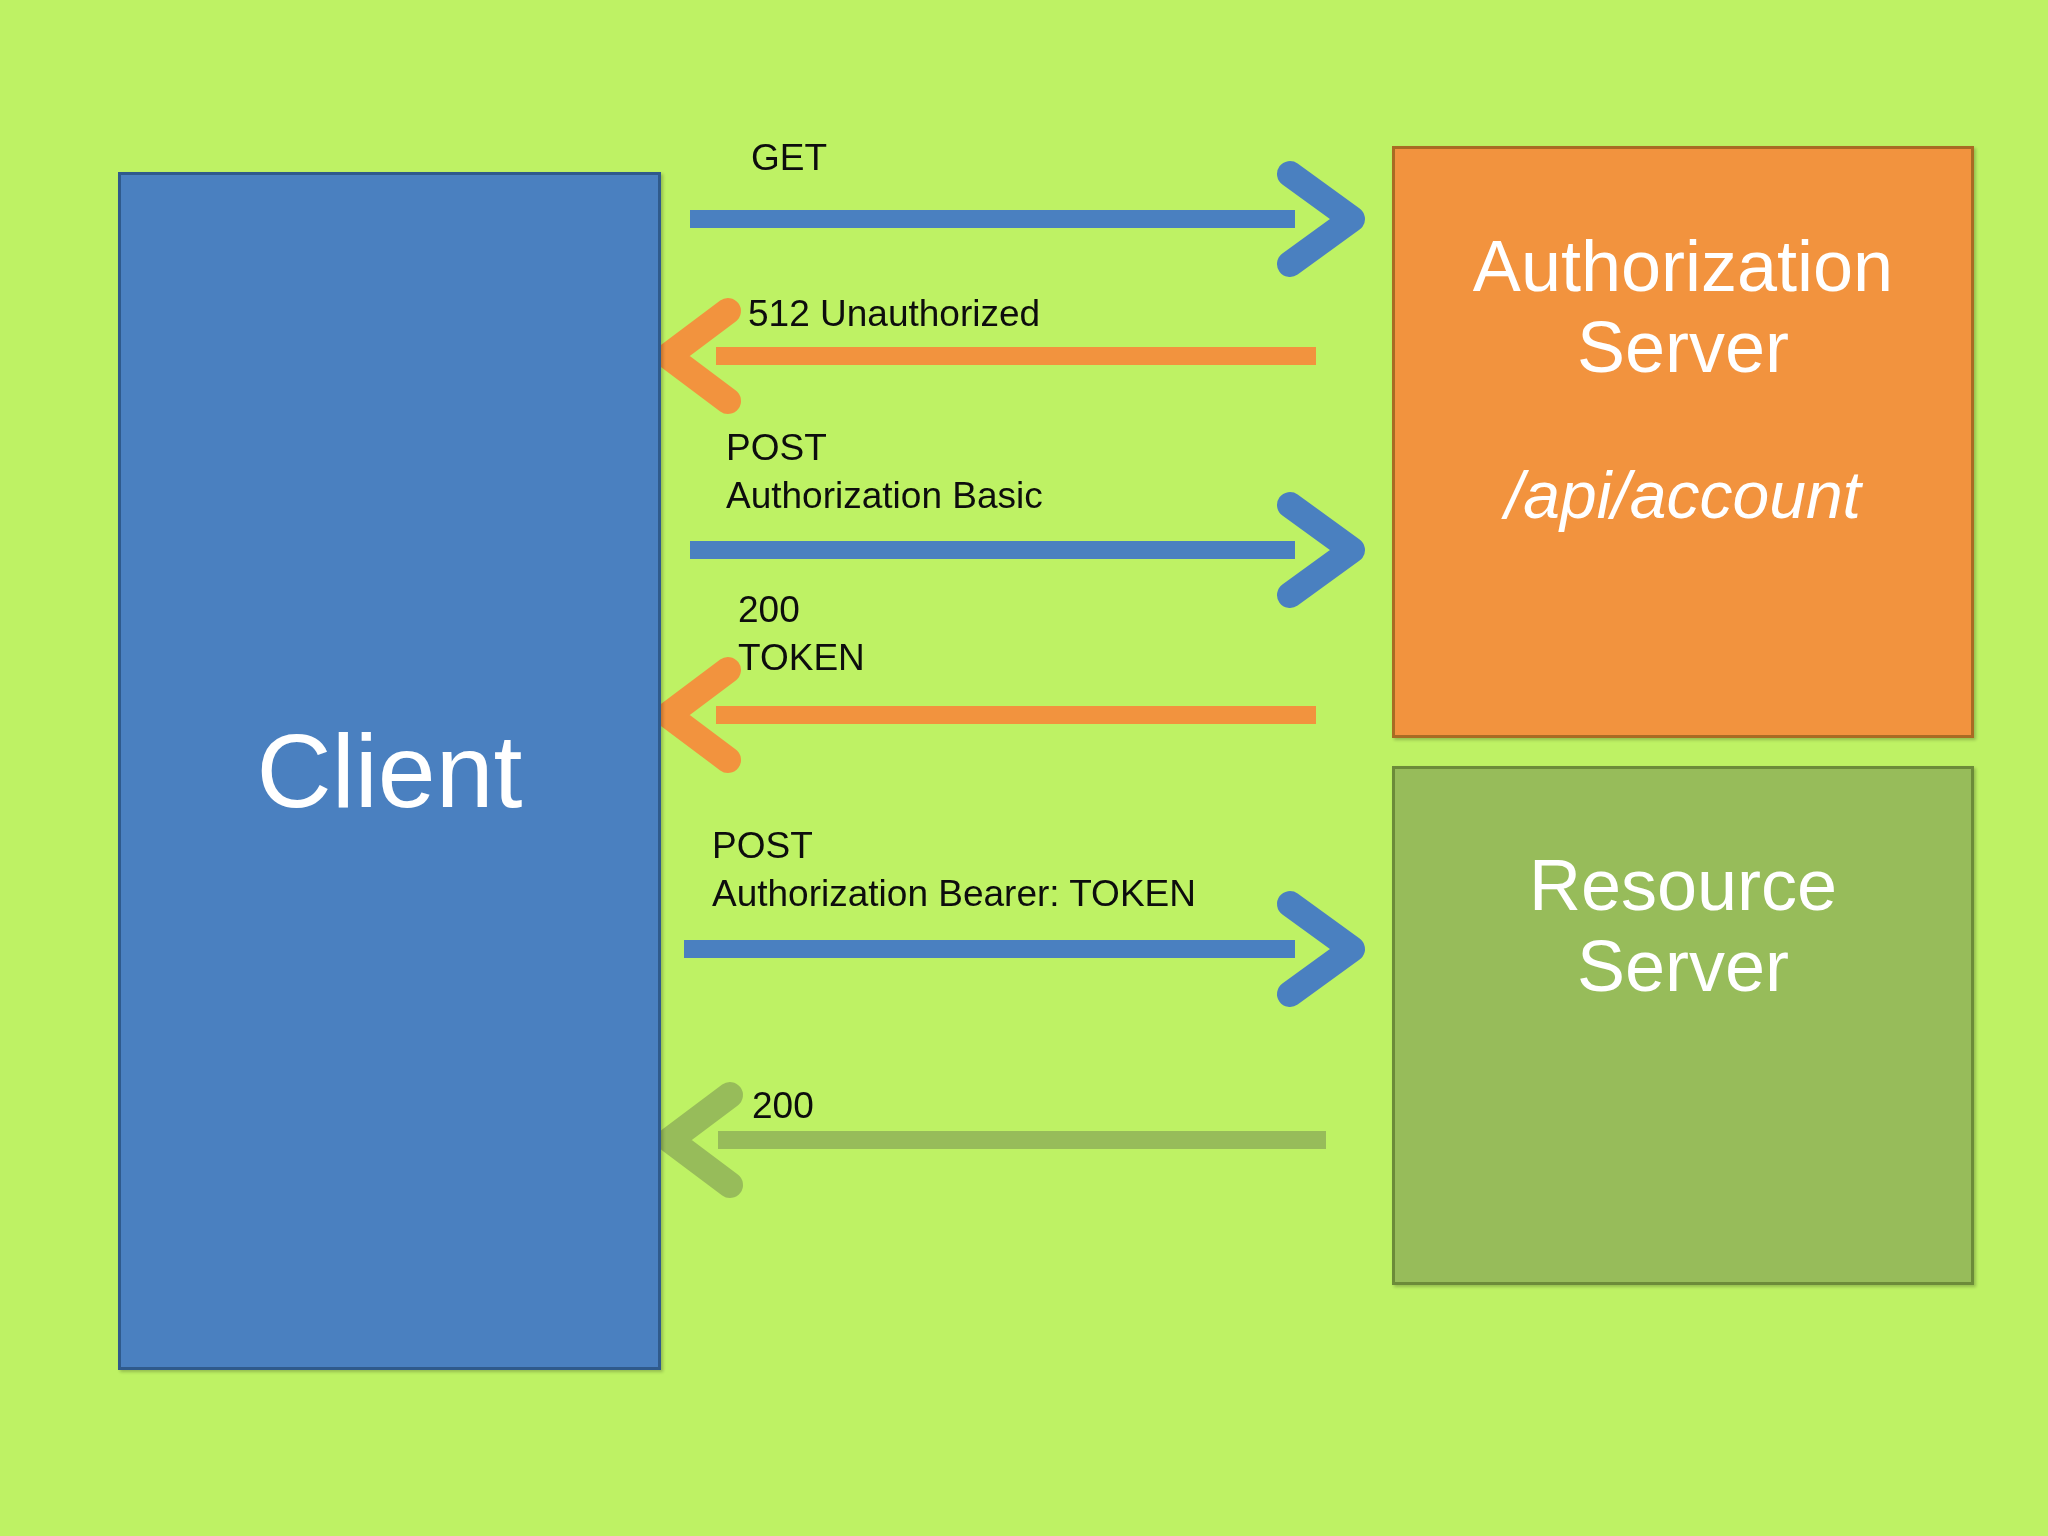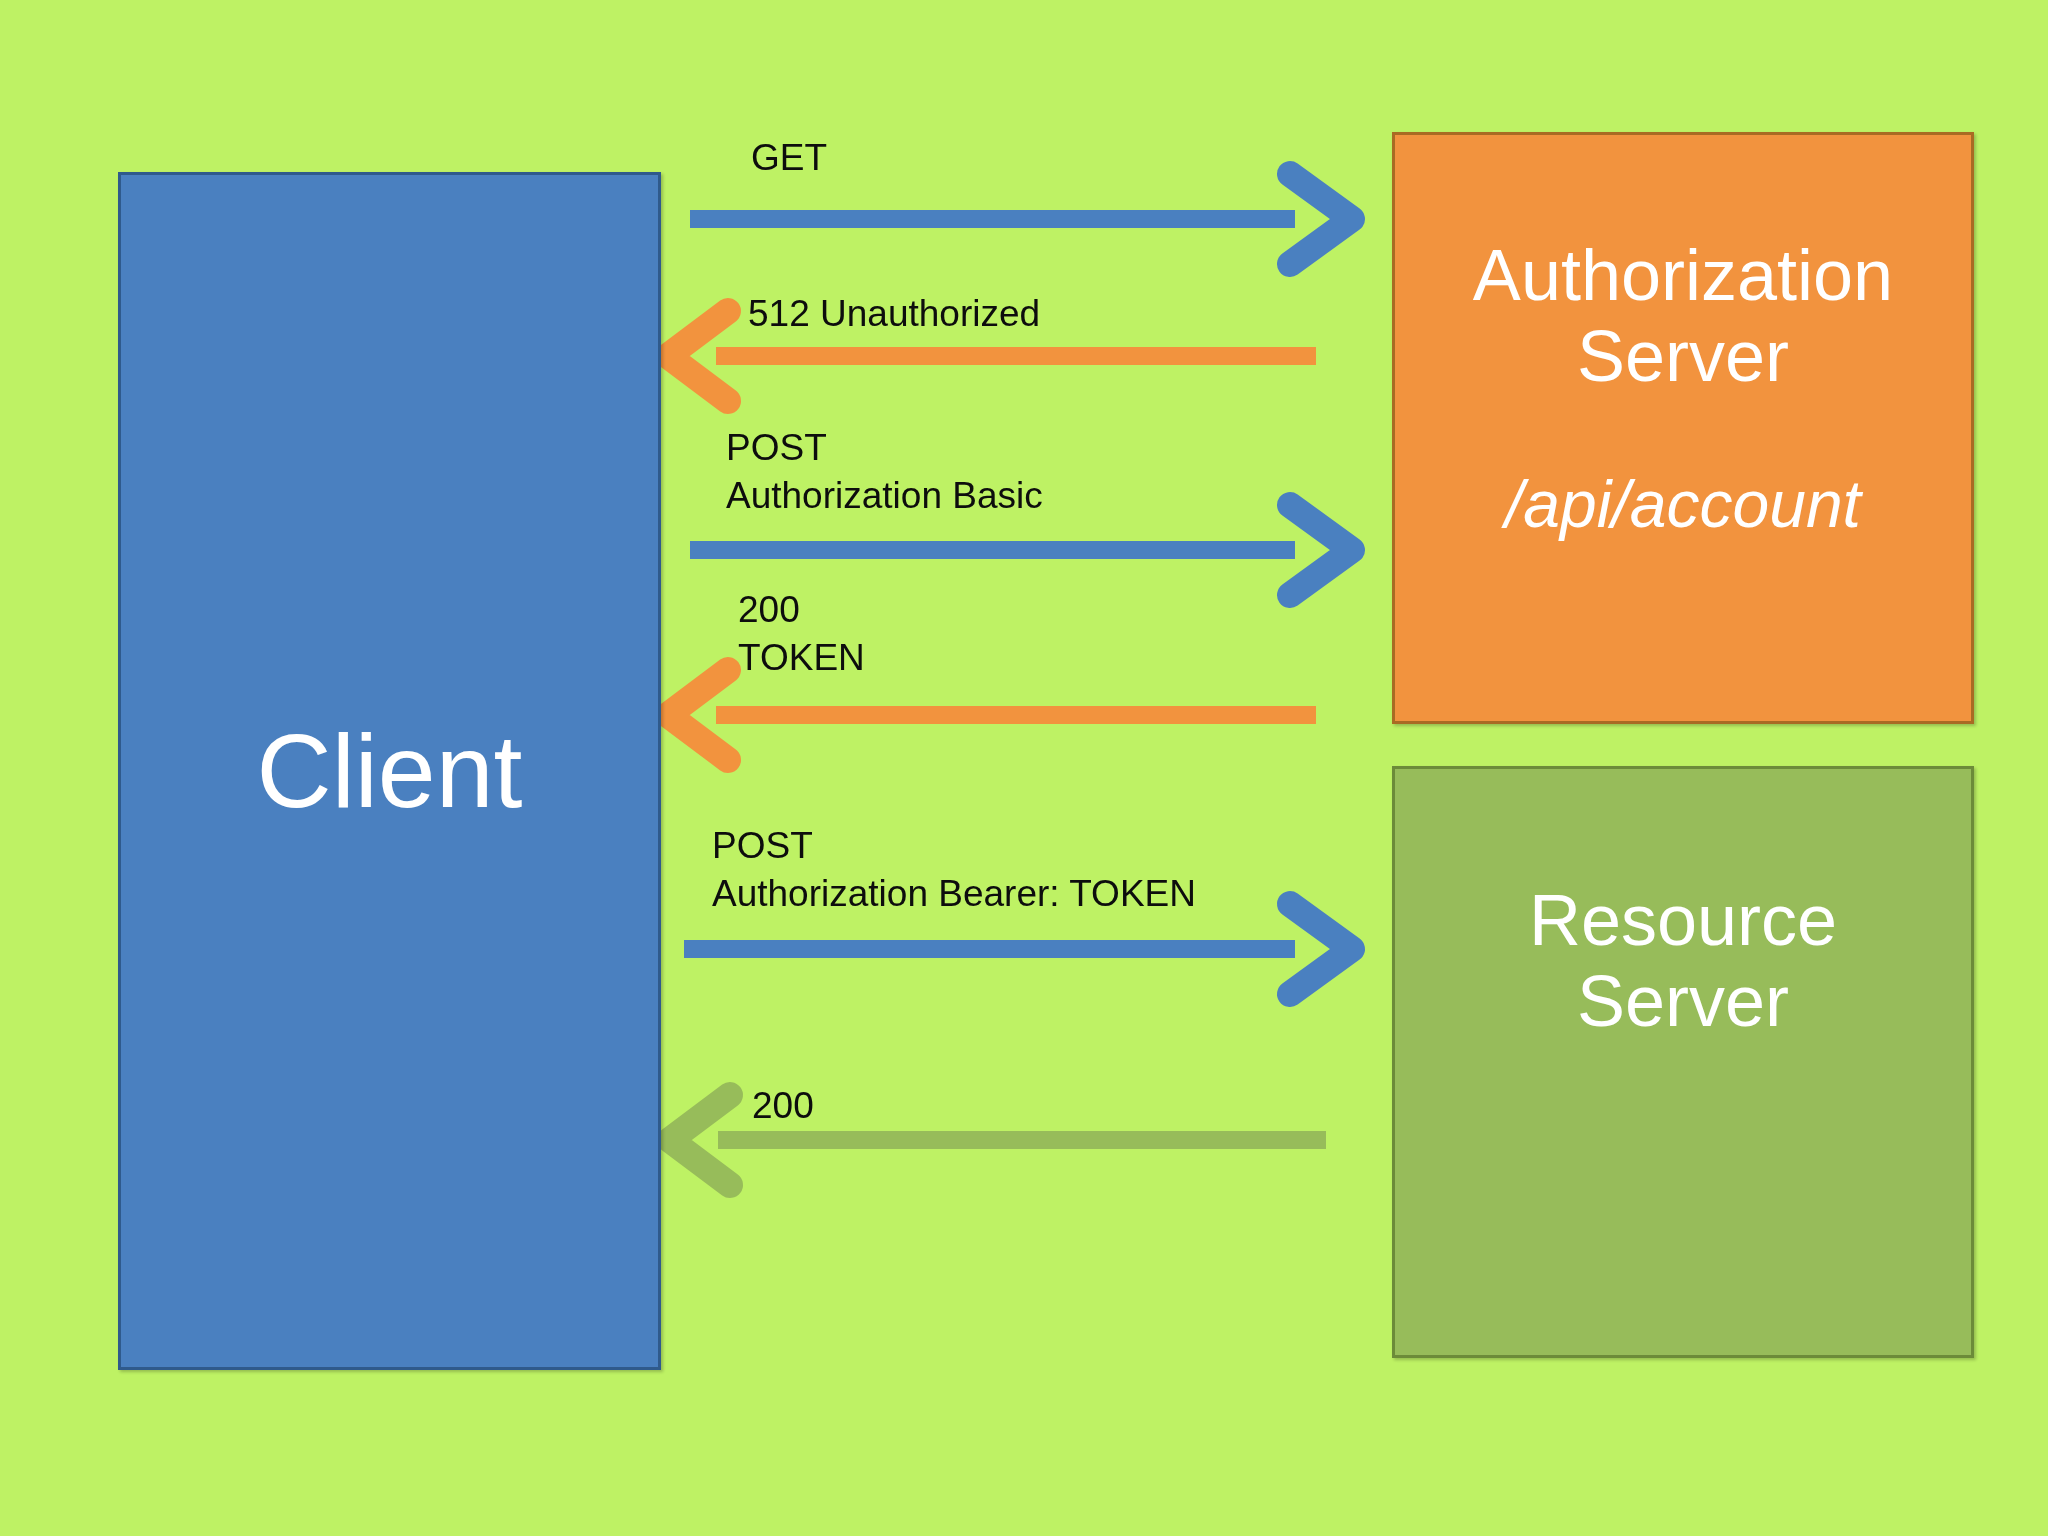--- a/index.html
+++ b/index.html
@@ -40,39 +40,39 @@
     margin-top: 30px;
   }
   #client-node .node-title {
     font-size: 104px;
     font-weight: 400;
     letter-spacing: 0px;
   }
 
   #auth-node {
     left: 1392px;
-    top: 132px;
+    top: 146px;
     width: 582px;
     height: 592px;
     background: #f2933e;
     border: 3px solid #a96b23;
     box-shadow: 2px 2px 3px rgba(0,0,0,0.22);
     justify-content: flex-start;
-    padding-top: 100px;
+    padding-top: 77px;
   }
   #res-node {
     left: 1392px;
     top: 766px;
     width: 582px;
-    height: 592px;
+    height: 519px;
     background: #97bc5a;
     border: 3px solid #6c8b39;
     box-shadow: 2px 2px 3px rgba(0,0,0,0.22);
     justify-content: flex-start;
-    padding-top: 111px;
+    padding-top: 76px;
   }
   .node .node-title {
     font-size: 72px;
     font-weight: 400;
   }
   .node .node-sub {
     font-size: 66px;
     font-weight: 400;
     margin-top: 72px;
     font-style: italic;

